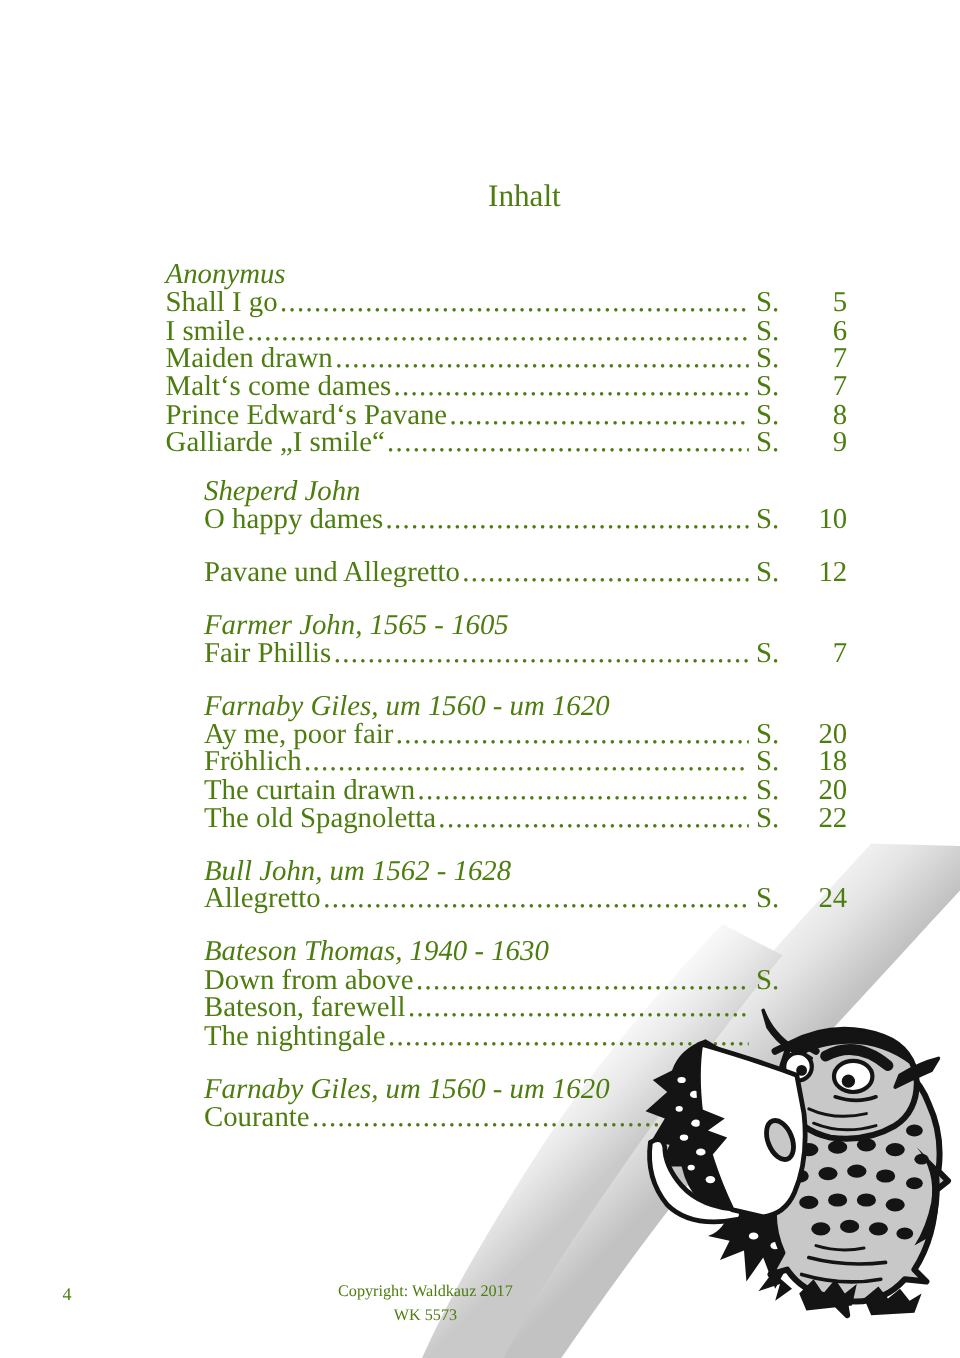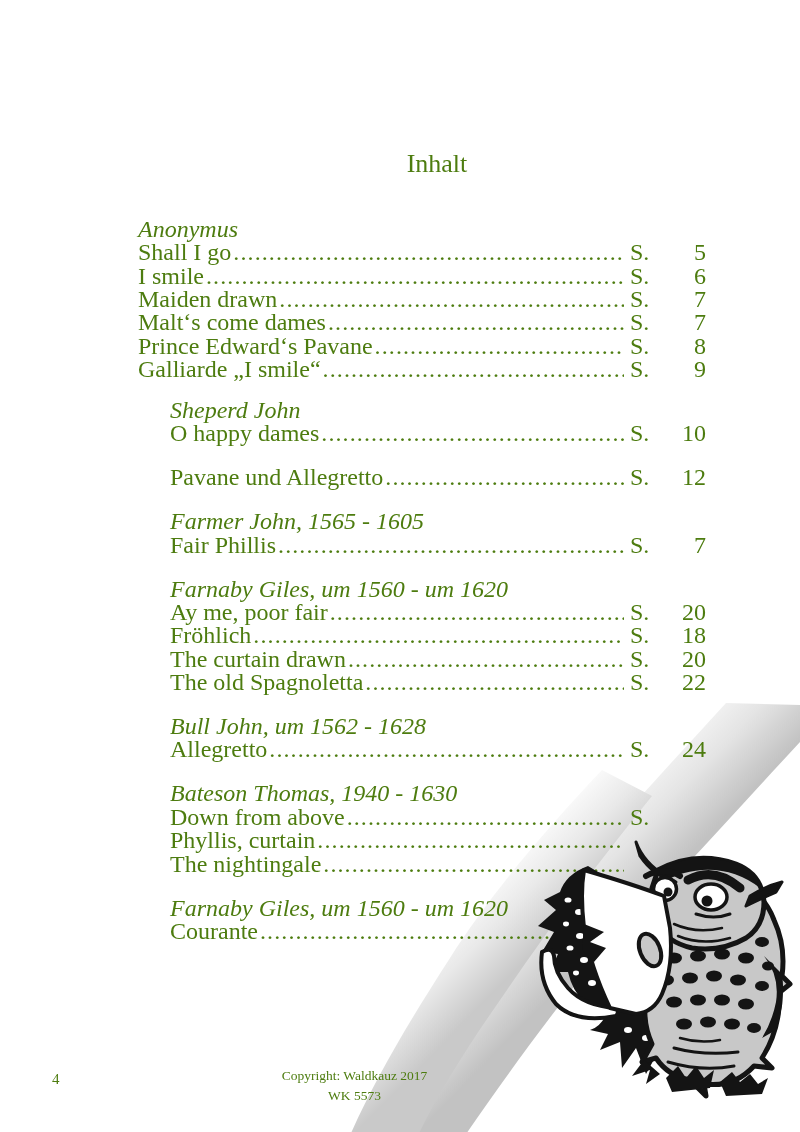--- a/index.html
+++ b/index.html
@@ -171,21 +171,21 @@
       </div>
       <div class="section">
         <div class="composer-heading">Bateson Thomas, 1940 - 1630</div>
         <div class="row">
           <span class="entry-title">Down from above</span>
           <span class="leader">..............................................................................................................</span>
           <span class="scol">S.</span>
           <span class="pagecol"></span>
         </div>
         <div class="row">
-          <span class="entry-title">Phyllis, curtain</span>
+          <span class="entry-title">Bateson, farewell</span>
           <span class="leader">..............................................................................................................</span>
           <span class="scol"></span>
           <span class="pagecol"></span>
         </div>
         <div class="row">
           <span class="entry-title">The nightingale</span>
           <span class="leader">..............................................................................................................</span>
           <span class="scol"></span>
           <span class="pagecol"></span>
         </div>

